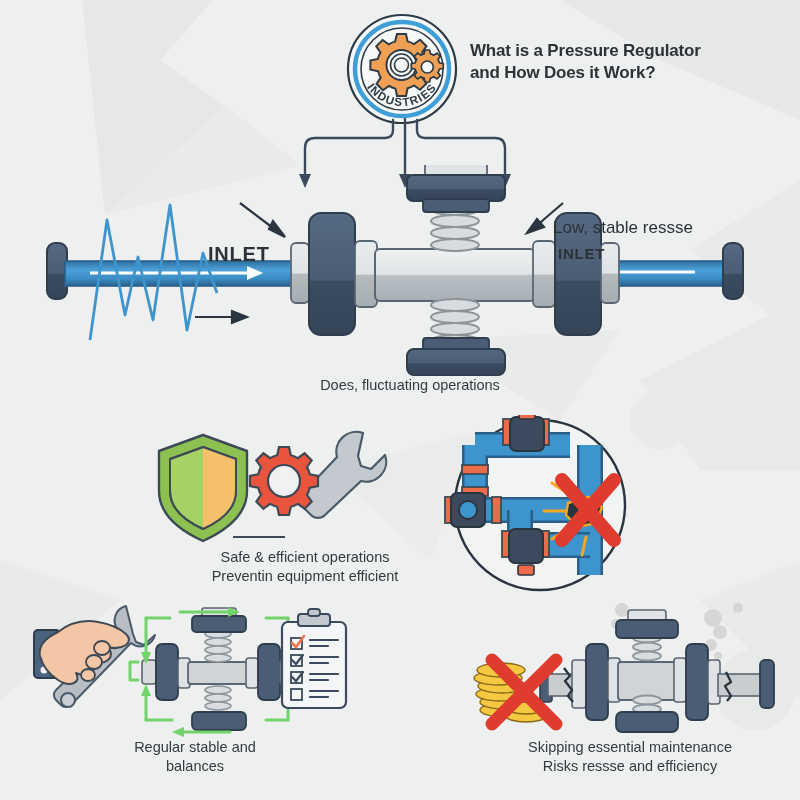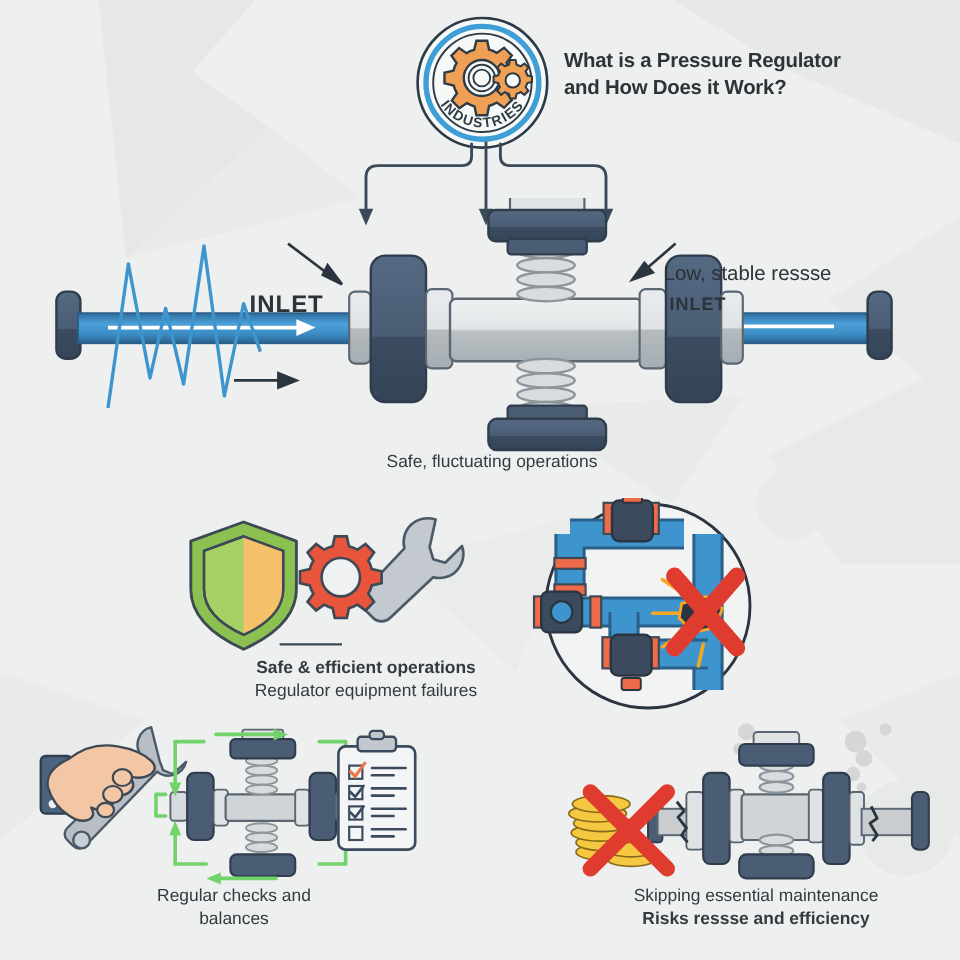--- a/index.html
+++ b/index.html
@@ -21,21 +21,21 @@
     color: #2e3338; line-height: 1.30;
     letter-spacing: -0.2px;
     z-index: 5;
   }
   .cap {
     position: absolute; z-index: 5;
     color: #333a40; text-align: center;
     line-height: 1.32;
   }
   .cap-main { font-size: 14.5px; }
-  .cap-bold { font-weight: bold; }
+  .cap-bold { font-weight: normal; }
   .lbl {
     position: absolute; z-index: 5;
     color: #2b3238; font-weight: bold;
     letter-spacing: 0.8px;
   }
   .lbl-plain { font-weight: normal; letter-spacing: 0; }
 </style>
 </head>
 <body>
 
@@ -184,21 +184,21 @@
       <polygon points="212,152 197,146 197,158"></polygon>
       <line x1="528" y1="38" x2="500" y2="62"></line>
       <polygon points="492,68 502,54 509,62"></polygon>
     </g>
   </svg>
 
   <div class="lbl" style="left:208px; top:243px; font-size:20px;">INLET</div>
   <div class="lbl lbl-plain" style="left:553px; top:218px; font-size:17px;">Low, stable ressse</div>
   <div class="lbl" style="left:558px; top:245px; font-size:15px;">INLET</div>
 
-  <div class="cap cap-main" style="left:260px; top:376px; width:300px;">Safe, fluctuating operations</div>
+  <div class="cap cap-main" style="left:260px; top:376px; width:300px;">Does, fluctuating operations</div>
 
   <svg class="layer" style="left:155px; top:425px;" width="250" height="125" viewBox="0 0 250 125">
 
     <g>
       <path d="M208 8 a20 20 0 0 0-26 24 L148 68 a10 10 0 0 0 0 14 l8 8 a10 10 0 0 0 14 0 l36-34 a20 20 0 0 0 24-26 l-14 14 -10-3 -3-10 Z" fill="#c3c9ce" stroke="#4a5a68" stroke-width="2.2" stroke-linejoin="round"></path>
     </g>
 
     <g>
       <path d="M124 22 l10 0 1.8 8.2 a23 23 0 0 1 7 2.9 l6.8-4.8 7.1 7.1 -4.8 6.8 a23 23 0 0 1 2.9 7 L163 51 l0 10 -8.2 1.8 a23 23 0 0 1-2.9 7 l4.8 6.8 -7.1 7.1 -6.8-4.8 a23 23 0 0 1-7 2.9 L134 90 l-10 0 -1.8-8.2 a23 23 0 0 1-7-2.9 l-6.8 4.8 -7.1-7.1 4.8-6.8 a23 23 0 0 1-2.9-7 L95 61 l0-10 8.2-1.8 a23 23 0 0 1 2.9-7 l-4.8-6.8 7.1-7.1 6.8 4.8 a23 23 0 0 1 7-2.9 Z" fill="#e8553c" stroke="#3d4a56" stroke-width="2.2"></path>
       <circle cx="129" cy="56" r="16" fill="#f0f1f2" stroke="#3d4a56" stroke-width="2.2"></circle>
@@ -208,21 +208,21 @@
       <path d="M48 10 L92 26 L92 66 Q92 96 48 116 Q4 96 4 66 L4 26 Z" fill="#8cc152" stroke="#3d4a56" stroke-width="2.4" stroke-linejoin="round"></path>
       <path d="M48 22 L81 34 L81 66 Q81 89 48 104 Q15 89 15 66 L15 34 Z" fill="#a5d165" stroke="#3d4a56" stroke-width="2"></path>
       <path d="M48 22 L81 34 L81 66 Q81 89 48 104 Z" fill="#f5c06a" stroke="none"></path>
       <path d="M48 22 L81 34 L81 66 Q81 89 48 104 Q15 89 15 66 L15 34 Z" fill="none" stroke="#3d4a56" stroke-width="2"></path>
     </g>
     <line x1="78" y1="112" x2="130" y2="112" stroke="#3d4a56" stroke-width="2"></line>
   </svg>
 
   <div class="cap" style="left:155px; top:548px; width:300px;">
     <div class="cap-main cap-bold">Safe &amp; efficient operations</div>
-    <div class="cap-main">Regulator equipment failures</div>
+    <div class="cap-main">Preventin equipment efficient</div>
   </div>
 
   <svg class="layer" style="left:440px; top:415px;" width="200" height="180" viewBox="0 0 200 180">
     <circle cx="100" cy="90" r="85" fill="#f2f3f3" stroke="#2b3540" stroke-width="2.4"></circle>
     <g>
 
       <path d="M30 95 L150 95 L150 160" fill="none" stroke="#2a5f8a" stroke-width="26" stroke-linejoin="round"></path>
       <path d="M30 95 L150 95 L150 160" fill="none" stroke="#3e94cc" stroke-width="21" stroke-linejoin="round"></path>
       <path d="M35 30 L35 75 M35 30 L130 30" fill="none" stroke="#2a5f8a" stroke-width="26"></path>
       <path d="M35 30 L35 75 M35 30 L130 30" fill="none" stroke="#3e94cc" stroke-width="21"></path>
@@ -353,21 +353,21 @@
           <line x1="280" y1="63" x2="298" y2="63"></line>
         <line x1="280" y1="74" x2="308" y2="74"></line>
           <line x1="280" y1="80" x2="298" y2="80"></line>
         <line x1="280" y1="91" x2="308" y2="91"></line>
           <line x1="280" y1="97" x2="298" y2="97"></line>
       </g>
     </g>
   </svg>
 
   <div class="cap" style="left:45px; top:738px; width:300px;">
-    <div class="cap-main">Regular checks and</div>
+    <div class="cap-main">Regular stable and</div>
     <div class="cap-main">balances</div>
   </div>
 
   <svg class="layer" style="left:470px; top:600px;" width="320" height="140" viewBox="0 0 320 140">
 
     <g fill="#d6d6d6">
       <circle cx="152" cy="10" r="7"></circle>
         <circle cx="146" cy="24" r="5"></circle>
       <circle cx="156" cy="34" r="4"></circle>
       <circle cx="243" cy="18" r="9"></circle>

